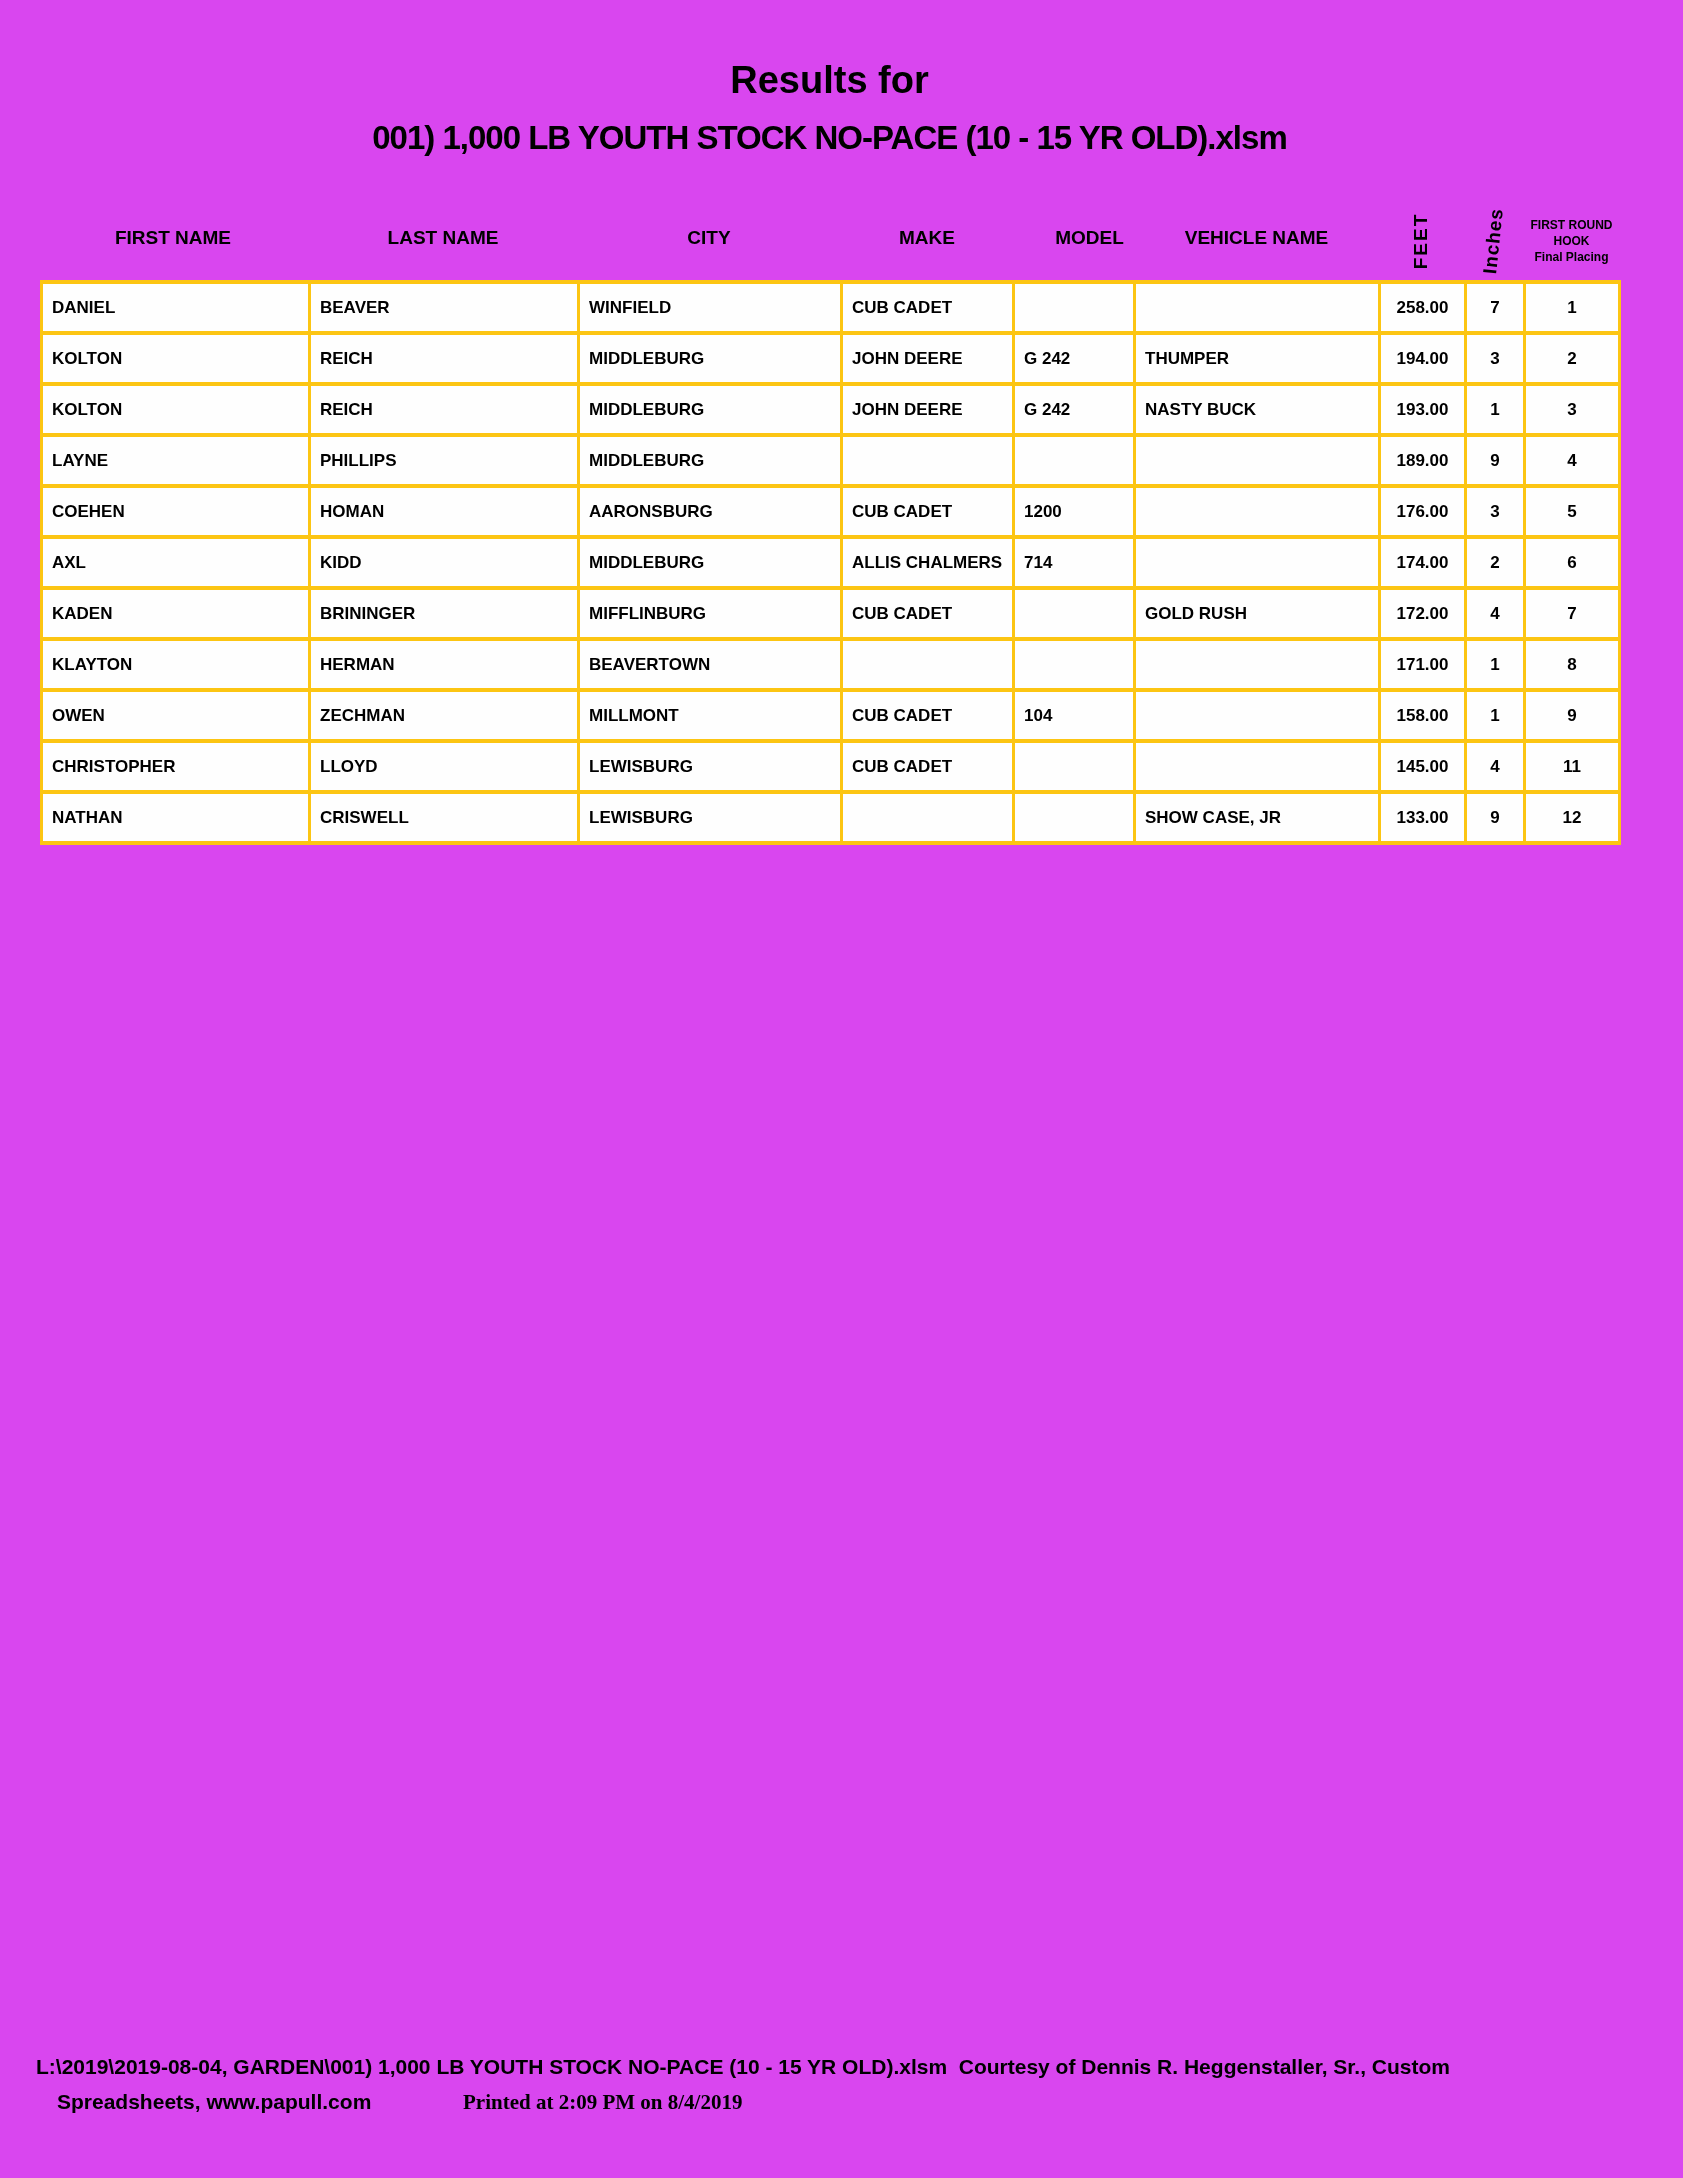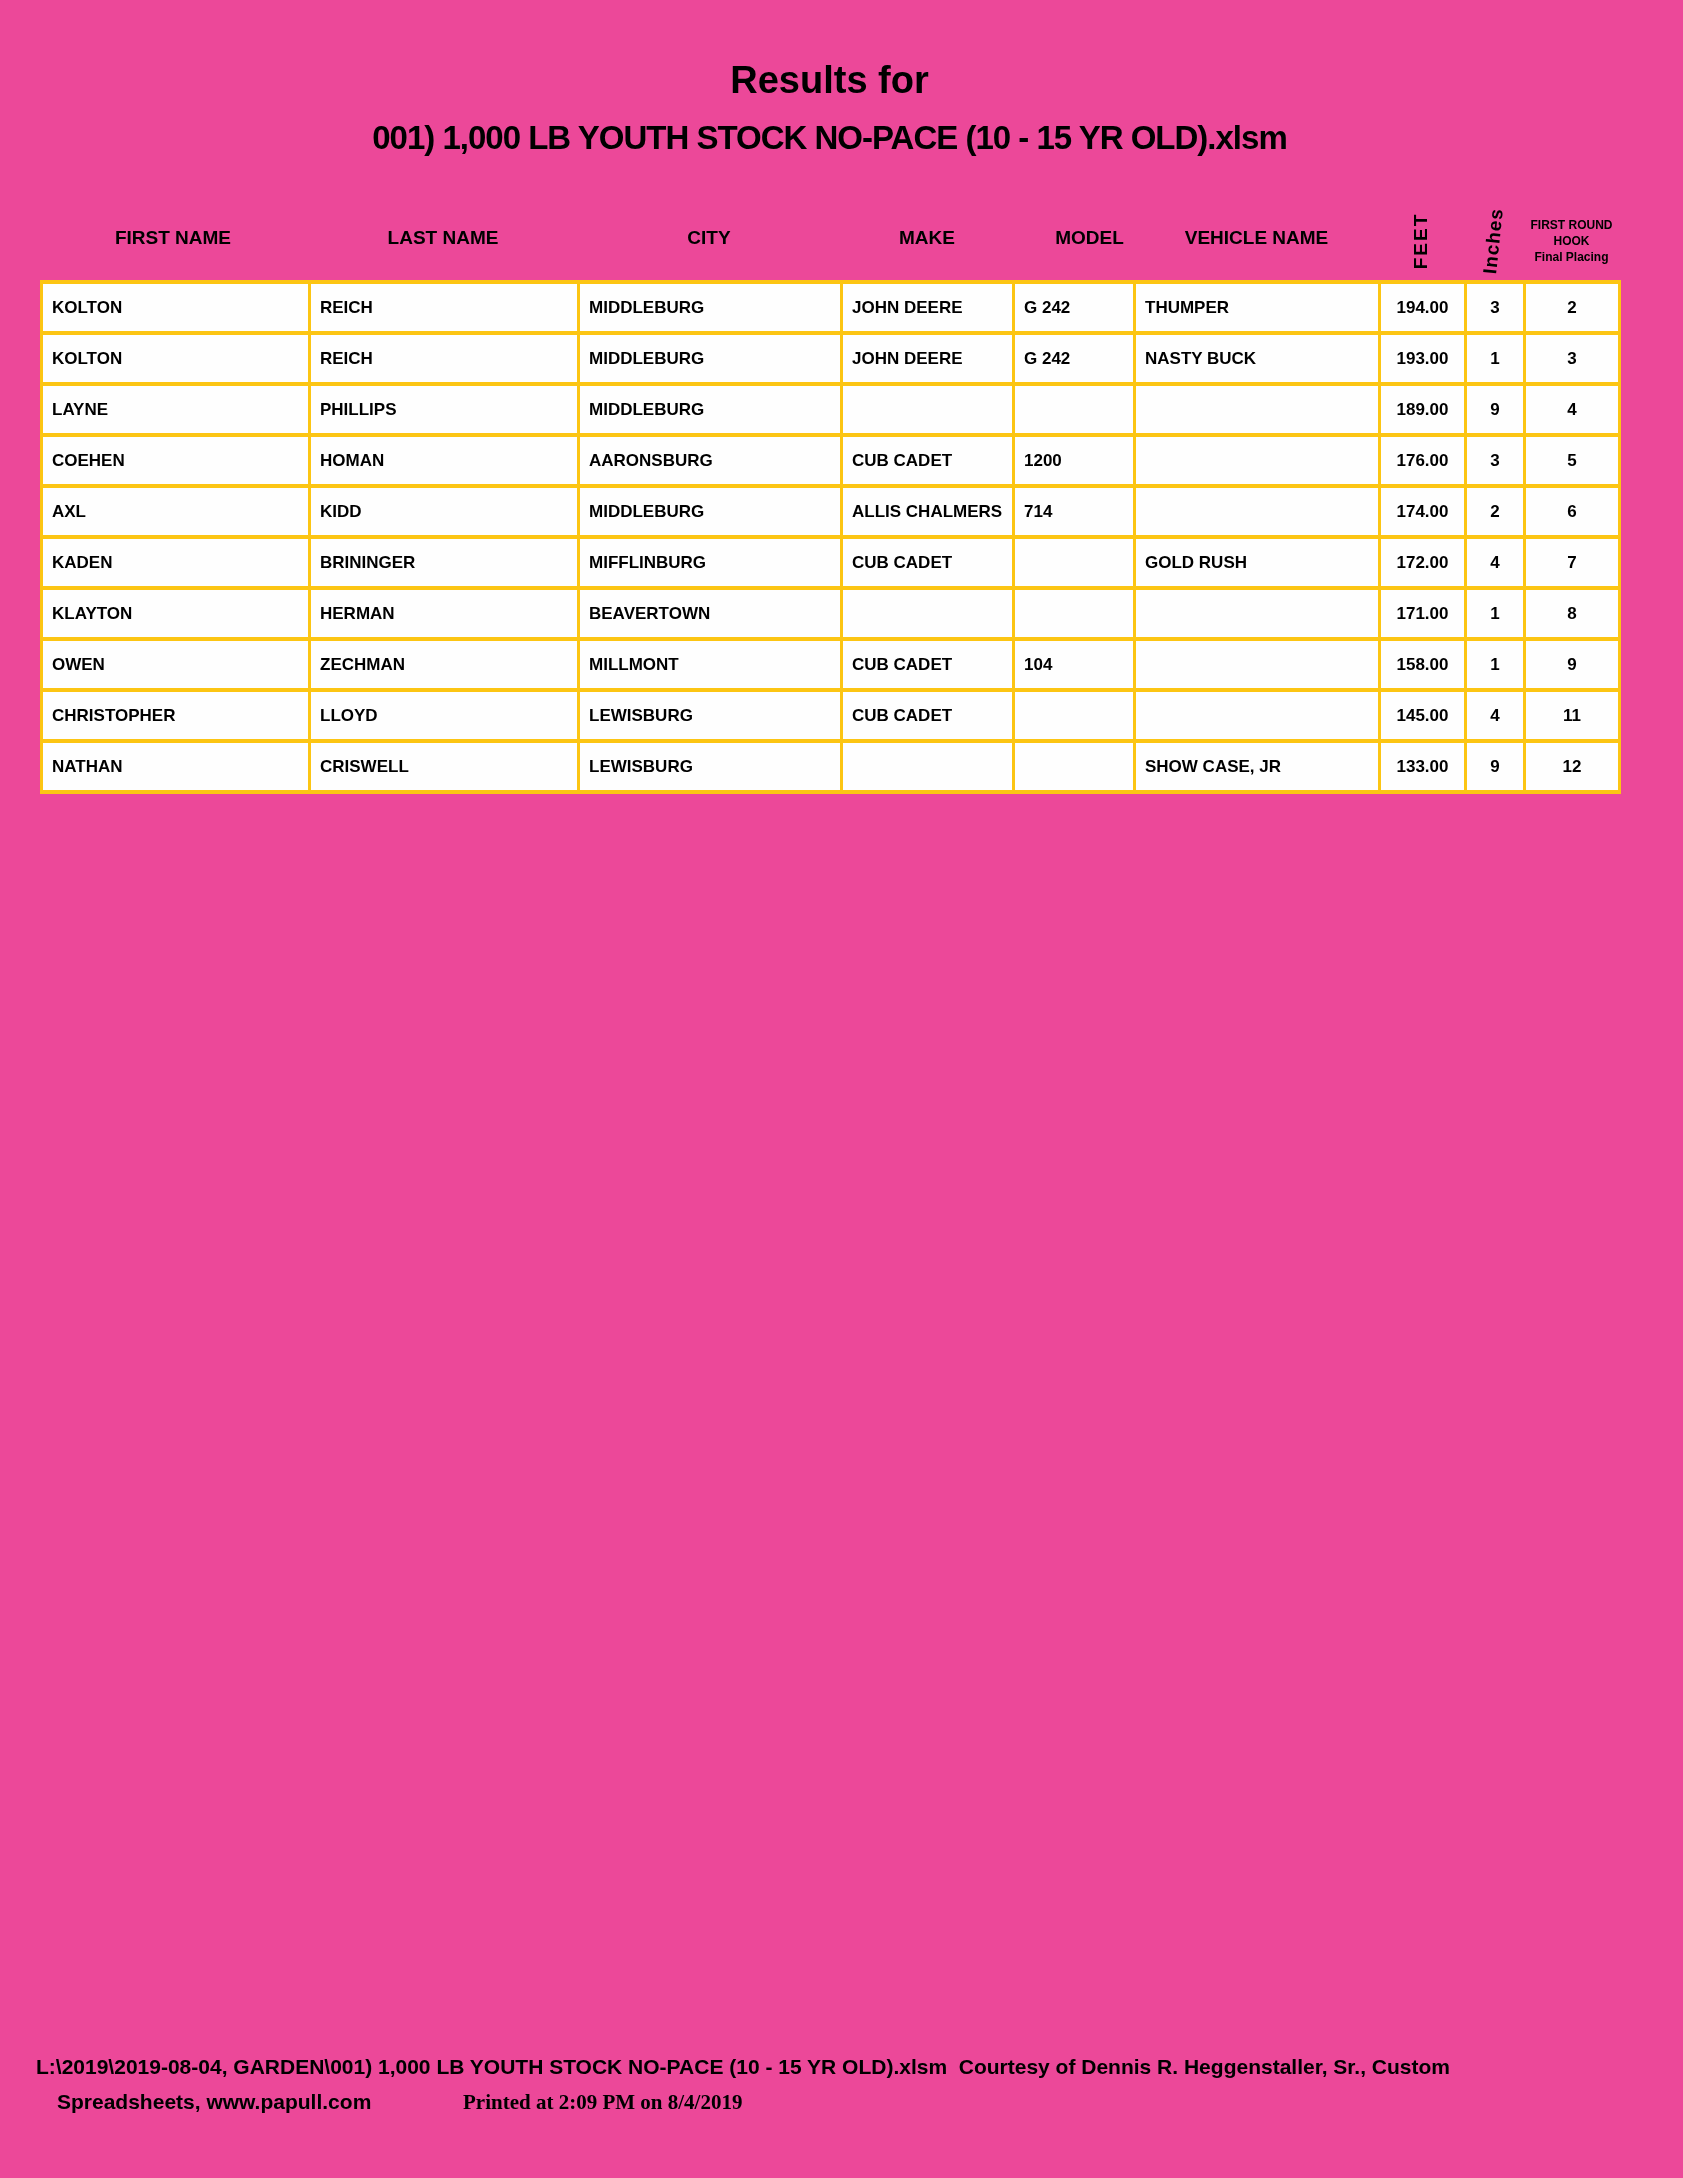--- a/index.html
+++ b/index.html
@@ -4,21 +4,21 @@
 <style>
   html, body {
     margin: 0;
     padding: 0;
     background: #ffffff;
   }
   .sheet {
     position: relative;
     width: 1683px;
     height: 2178px;
-    background: #ec4899;
+    background: #d946ef;
     font-family: "Liberation Sans", sans-serif;
     color: #000000;
     overflow: hidden;
   }
   .page-title {
     position: absolute;
     left: 40px;
     top: 59px;
     width: 1579px;
     text-align: center;
@@ -146,20 +146,31 @@
         <col style="width:263px">
       <col style="width:172px">
         <col style="width:121px">
         <col style="width:245px">
       <col style="width:86px">
         <col style="width:59px">
         <col style="width:95px">
     </colgroup>
     <tbody>
         <tr>
+          <td class="l">DANIEL</td>
+          <td class="l">BEAVER</td>
+          <td class="l">WINFIELD</td>
+          <td class="l">CUB CADET</td>
+          <td class="l"></td>
+          <td class="l"></td>
+          <td class="c">258.00</td>
+          <td class="c">7</td>
+          <td class="c">1</td>
+        </tr>
+        <tr>
           <td class="l">KOLTON</td>
           <td class="l">REICH</td>
           <td class="l">MIDDLEBURG</td>
           <td class="l">JOHN DEERE</td>
           <td class="l">G 242</td>
           <td class="l">THUMPER</td>
           <td class="c">194.00</td>
           <td class="c">3</td>
           <td class="c">2</td>
         </tr>

